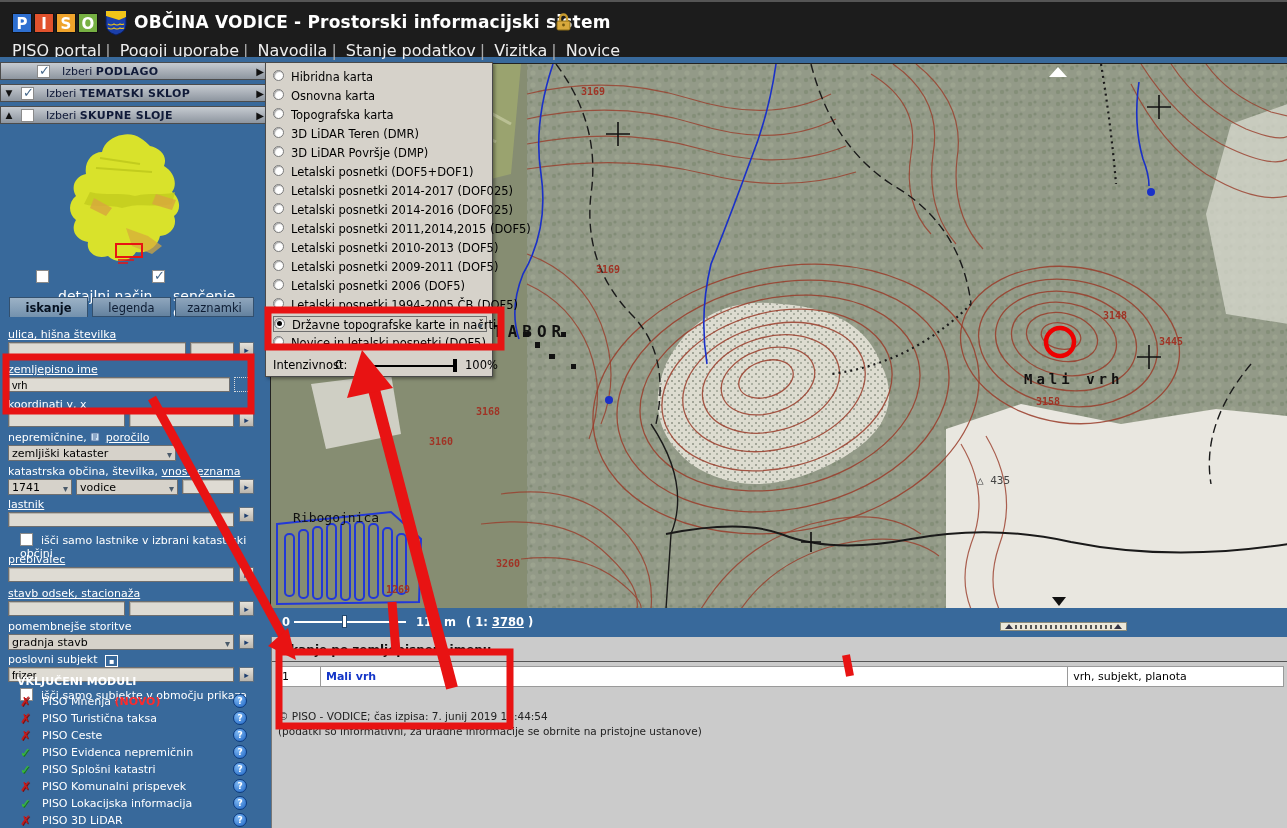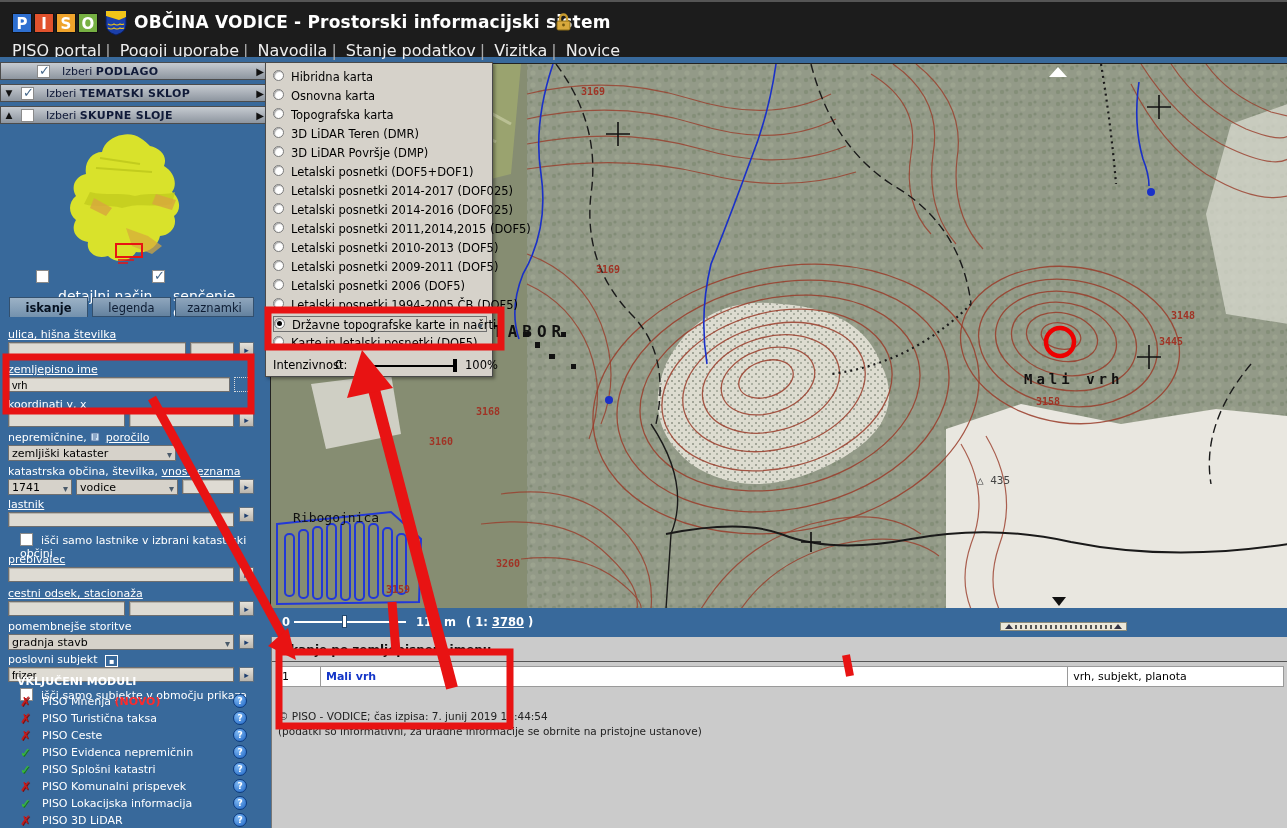--- a/index.html
+++ b/index.html
@@ -225,21 +225,21 @@
 
   <div class="cbrow" style="top:477px">
     <span class="cb"></span>
     <span class="t">išči samo lastnike v izbrani katastrski občini</span>
   </div>
 
   <div class="flabel" style="top:496px"><u>prebivalec</u></div>
   <input class="inp" style="left: 8px; top: 510px; width: 226px;">
   <button class="abtn" style="left:239px; top:510px">▸</button>
 
-  <div class="flabel" style="top:530px"><u>cestni odsek, stacionaža</u></div>
+  <div class="flabel" style="top:530px"><u>stavb odsek, stacionaža</u></div>
   <input class="inp" style="left: 8px; top: 544px; width: 117px;">
   <input class="inp" style="left: 129px; top: 544px; width: 105px;">
   <button class="abtn" style="left:239px; top:544px">▸</button>
 
   <div class="flabel" style="top:563px">pomembnejše storitve</div>
   <div class="sel" style="left:8px; top:577px; width:226px">gradnja stavb</div>
   <button class="abtn" style="left:239px; top:577px">▸</button>
 
   <div class="flabel" style="top:596px">
     <span>poslovni subjekt</span>
@@ -430,23 +430,23 @@
   
   <div class="maplbl" style="left:222px; top:258px; font-size:16px; letter-spacing:5px">TABOR</div>
   <div class="maplbl" style="left:22px; top:446px; font-size:13px; font-weight:normal">Ribogojnica</div>
   <div class="maplbl" style="left:753px; top:307px; font-size:14px; letter-spacing:4px">Mali vrh</div>
   <div class="maplbl" style="left:706px; top:410px; font-size:11px; font-weight:normal; color:#444">△ 435</div>
   <span class="elev" style="left:310px; top:22px">3169</span>
   <span class="elev" style="left:325px; top:200px">3169</span>
   <span class="elev" style="left:205px; top:342px">3168</span>
   <span class="elev" style="left:158px; top:372px">3160</span>
   <span class="elev" style="left:225px; top:494px">3260</span>
-  <span class="elev" style="left:115px; top:520px">3159</span>
+  <span class="elev" style="left:115px; top:520px">1269</span>
   <span class="elev" style="left:765px; top:332px">3158</span>
-  <span class="elev" style="left:900px; top:246px">3148</span>
+  <span class="elev" style="left:832px; top:246px">3148</span>
   <span class="elev" style="left:888px; top:272px">3445</span>
 
   <div class="pan-up"></div>
   <div class="pan-dn"></div>
 </div>
 
 <div class="lpanel">
   <div class="ropt" style="top:6px">
       <span class="rc"></span>
       <span class="rl">Hibridna karta</span>
@@ -498,21 +498,21 @@
   <div class="ropt" style="top:234px">
       <span class="rc"></span>
       <span class="rl">Letalski posnetki 1994-2005 ČB (DOF5)</span>
     </div>
   <div class="ropt sel" style="top:253px">
       <span class="rc"></span>
       <span class="rl">Državne topografske karte in načrti</span>
     </div>
   <div class="ropt" style="top:272px">
       <span class="rc"></span>
-      <span class="rl">Karte in letalski posnetki (DOF5)</span>
+      <span class="rl">Novice in letalski posnetki (DOF5)</span>
     </div>
   <div class="intens">
     <span>Intenzivnost:</span>
     <span class="mn">0</span>
     <span class="trk"></span>
     <span class="hnd"></span>
     <span class="mx">100%</span>
   </div>
 </div>
 

